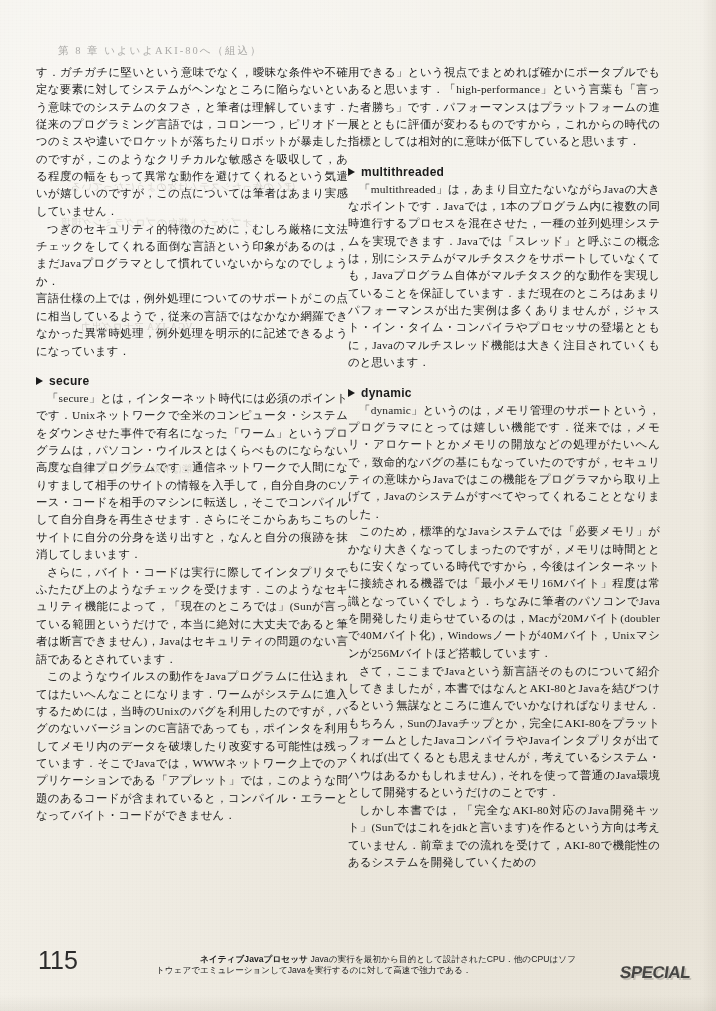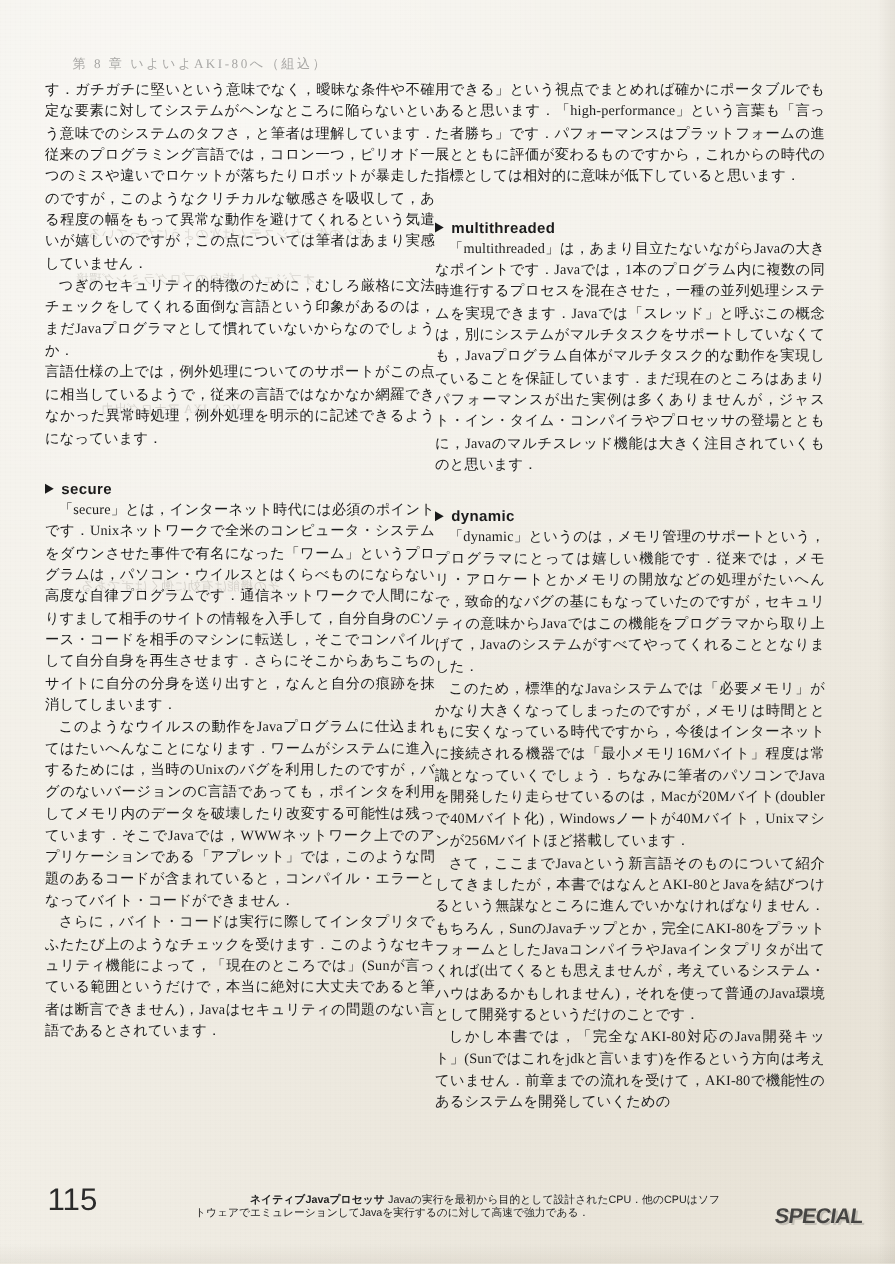--- a/index.html
+++ b/index.html
@@ -58,21 +58,21 @@
     margin:0 0 0.5px 0;
     font-size:11.4px;
     line-height:17.35px;
     text-align:justify;
     text-justify:inter-character;
     letter-spacing:0.15px;
   }
   p.ind{text-indent:11px;}
 
   .subhead{
-    margin:24px 0 2px 0;
+    margin:14px 0 2px 0;
     font-size:12px;
     font-weight:bold;
     font-family:"Liberation Sans", sans-serif;
     letter-spacing:.3px;
     display:flex;
     align-items:center;
     gap:6px;
   }
   .tri{
     display:inline-block;
@@ -153,22 +153,22 @@
       <p class="ind-no">す．ガチガチに堅いという意味でなく，曖昧な条件や不確定な要素に対してシステムがヘンなところに陥らないという意味でのシステムのタフさ，と筆者は理解しています．従来のプログラミング言語では，コロン一つ，ピリオド一つのミスや違いでロケットが落ちたりロボットが暴走したのですが，このようなクリチカルな敏感さを吸収して，ある程度の幅をもって異常な動作を避けてくれるという気遣いが嬉しいのですが，この点については筆者はあまり実感していません．</p>
       <p class="ind">つぎのセキュリティ的特徴のために，むしろ厳格に文法チェックをしてくれる面倒な言語という印象があるのは，まだJavaプログラマとして慣れていないからなのでしょうか．</p>
       <p>言語仕様の上では，例外処理についてのサポートがこの点に相当しているようで，従来の言語ではなかなか網羅できなかった異常時処理，例外処理を明示的に記述できるようになっています．</p>
 
       <div class="subhead">
         <span class="tri"></span>
         <span>secure</span>
       </div>
 
       <p class="ind">「secure」とは，インターネット時代には必須のポイントです．Unixネットワークで全米のコンピュータ・システムをダウンさせた事件で有名になった「ワーム」というプログラムは，パソコン・ウイルスとはくらべものにならない高度な自律プログラムです．通信ネットワークで人間になりすまして相手のサイトの情報を入手して，自分自身のCソース・コードを相手のマシンに転送し，そこでコンパイルして自分自身を再生させます．さらにそこからあちこちのサイトに自分の分身を送り出すと，なんと自分の痕跡を抹消してしまいます．</p>
+      <p class="ind">さらに，バイト・コードは実行に際してインタプリタでふたたび上のようなチェックを受けます．このようなセキュリティ機能によって，「現在のところでは」(Sunが言っている範囲というだけで，本当に絶対に大丈夫であると筆者は断言できません)，Javaはセキュリティの問題のない言語であるとされています．</p>
       <p class="ind">このようなウイルスの動作をJavaプログラムに仕込まれてはたいへんなことになります．ワームがシステムに進入するためには，当時のUnixのバグを利用したのですが，バグのないバージョンのC言語であっても，ポインタを利用してメモリ内のデータを破壊したり改変する可能性は残っています．そこでJavaでは，WWWネットワーク上でのアプリケーションである「アプレット」では，このような問題のあるコードが含まれていると，コンパイル・エラーとなってバイト・コードができません．</p>
-      <p class="ind">さらに，バイト・コードは実行に際してインタプリタでふたたび上のようなチェックを受けます．このようなセキュリティ機能によって，「現在のところでは」(Sunが言っている範囲というだけで，本当に絶対に大丈夫であると筆者は断言できません)，Javaはセキュリティの問題のない言語であるとされています．</p>
 
 
     </div>
 
     <div class="col">
       <p>用できる」という視点でまとめれば確かにポータブルでもあると思います．「high-performance」という言葉も「言った者勝ち」です．パフォーマンスはプラットフォームの進展とともに評価が変わるものですから，これからの時代の指標としては相対的に意味が低下していると思います．</p>
 
       <div class="subhead">
         <span class="tri"></span>
         <span>multithreaded</span>

